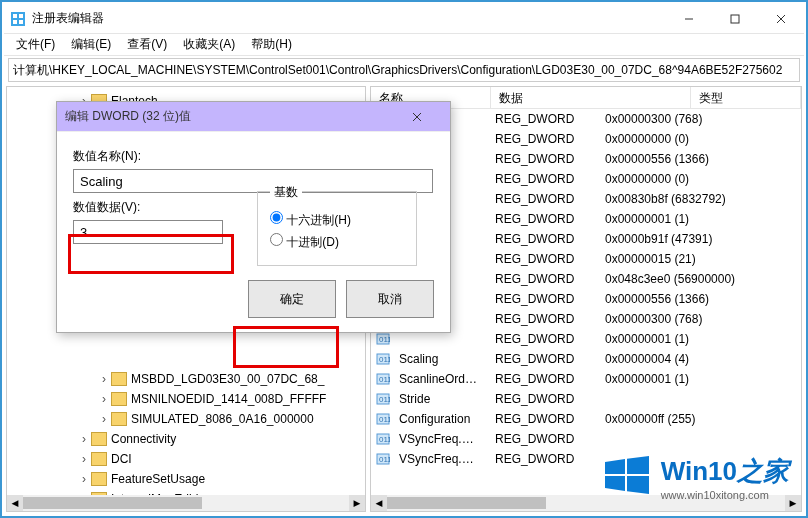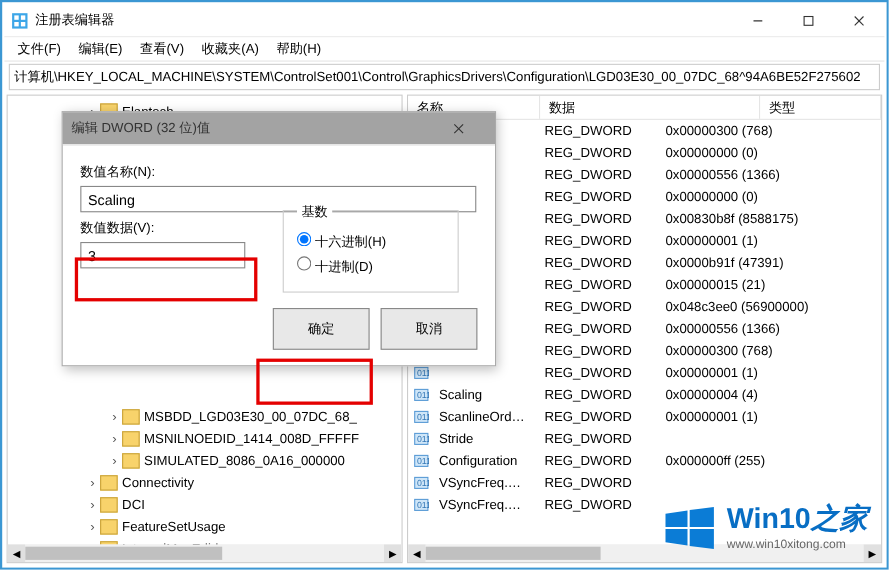--- a/index.html
+++ b/index.html
@@ -45,40 +45,40 @@
   
   .tree-inner { padding-left: 70px; }
   .trow { display:flex; align-items:center; height:20px; font-size:12px; white-space:nowrap; overflow:hidden;}
   .trow .twisty { width:14px; text-align:center; color:#555; cursor:default;}
   .trow .fld { width:16px; height:14px; background:#f8d36b; border:1px solid #c9a33a; margin-right:4px; }
   .trow.depth1 { padding-left: 0px;}
   .trow.depth2 { padding-left: 20px;}
 
   
   .dialog { position: absolute; left: 52px; top: 97px; width: 395px; background:#fff; border:1px solid #aaa; box-shadow: 2px 3px 10px rgba(0,0,0,.25); }
-  .dlg-title { height:30px; display:flex; align-items:center; padding:0 8px; background:#a3a3a3; border-bottom:1px solid #eee; font-size:12px; color:#333;}
+  .dlg-title { height:30px; display:flex; align-items:center; padding:0 8px; background:#c4b5fd; border-bottom:1px solid #eee; font-size:12px; color:#333;}
   .dlg-title .t { flex:1; }
   .dlg-close { width:30px; text-align:center; }
   .dlg-body { padding: 12px 16px 4px 16px; }
   .dlg-body .lbl { font-size:12px; margin:4px 0 4px 0;}
   .dlg-body .txt { width: 360px; height:24px; border:1px solid #888; padding:0 6px; font-size:13px; font-family: Tahoma, sans-serif;}
   .dlg-body .txt.ro { background:#fff; }
   .dlg-cols { display:flex; gap: 24px; align-items:flex-start; margin-top:2px;}
   .base-group { border:1px solid #ccc; padding: 8px 12px 10px 12px; margin-top:-4px;}
   .base-group .legend { position:relative; top:-16px; background:#fff; padding:0 4px; font-size:12px;}
   .base-group .radios { margin-top:-10px;}
   .base-group label { display:block; font-size:12px; margin:4px 0;}
   .dlg-btns { display:flex; justify-content:flex-end; gap:10px; padding: 10px 16px 14px; }
   .btn { width:88px; height:38px; border:1px solid #888; background:#e8e8e8; font-size:12px; cursor:default;}
 
   
   .hl { position:absolute; border:3px solid #e40000; pointer-events:none; }
 
   
-  .wm { position:absolute; right:15px; bottom:13px; display:flex; align-items:flex-end; gap:10px; }
+  .wm { position:absolute; right:15px; bottom:13px; display:flex; align-items:flex-start; gap:10px; }
   .wm .logo { width:48px; height:42px; }
   .wm .txt1 { font-size:26px; font-weight:600; font-style:italic; color:#086ec4;}
   .wm .txt1 .w10 { font-style:normal; font-weight:700;}
   .wm .txt2 { font-size:11px; color:#666; font-family: Tahoma, sans-serif;}
 
   svg { display:block;}
 </style>
 </head>
 <body>
 
@@ -231,21 +231,21 @@
             </div>
             <div class="row">
               <span class="ic">
                 <svg width="14" height="14">
                   <rect x="1" y="2" width="12" height="10" fill="#cfe6f8" stroke="#5a9bd6"></rect>
                   <text x="3" y="10" font-size="8" fill="#3477b5">011</text>
                 </svg>
               </span>
               <span class="cell col-name"></span>
               <span class="cell col-type">REG_DWORD</span>
-              <span class="cell col-data">0x00830b8f (8588175)</span>
+              <span class="cell col-data">0x00830b8f (6832792)</span>
             </div>
             <div class="row">
               <span class="ic">
                 <svg width="14" height="14">
                   <rect x="1" y="2" width="12" height="10" fill="#cfe6f8" stroke="#5a9bd6"></rect>
                   <text x="3" y="10" font-size="8" fill="#3477b5">011</text>
                 </svg>
               </span>
               <span class="cell col-name">.Den...</span>
               <span class="cell col-type">REG_DWORD</span>

